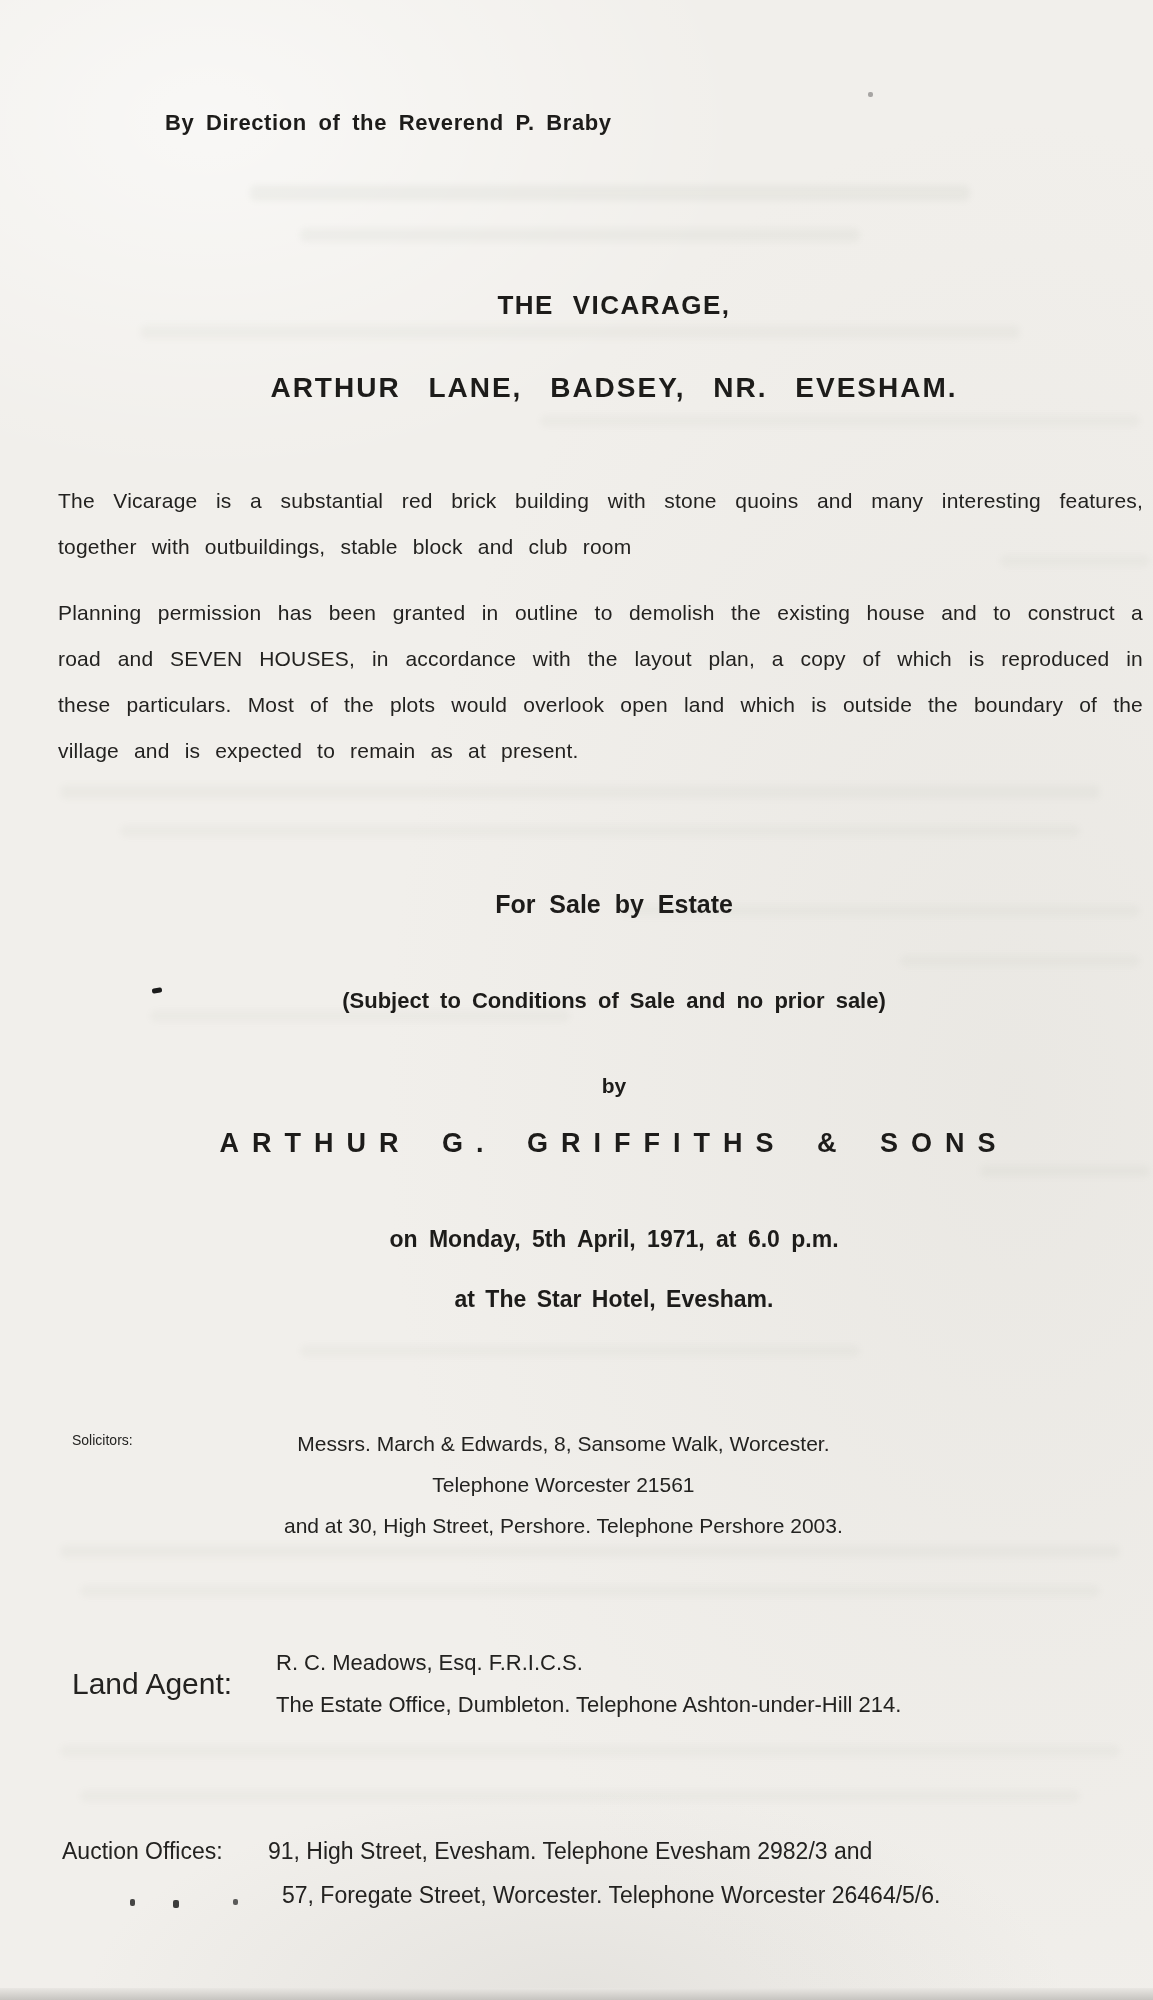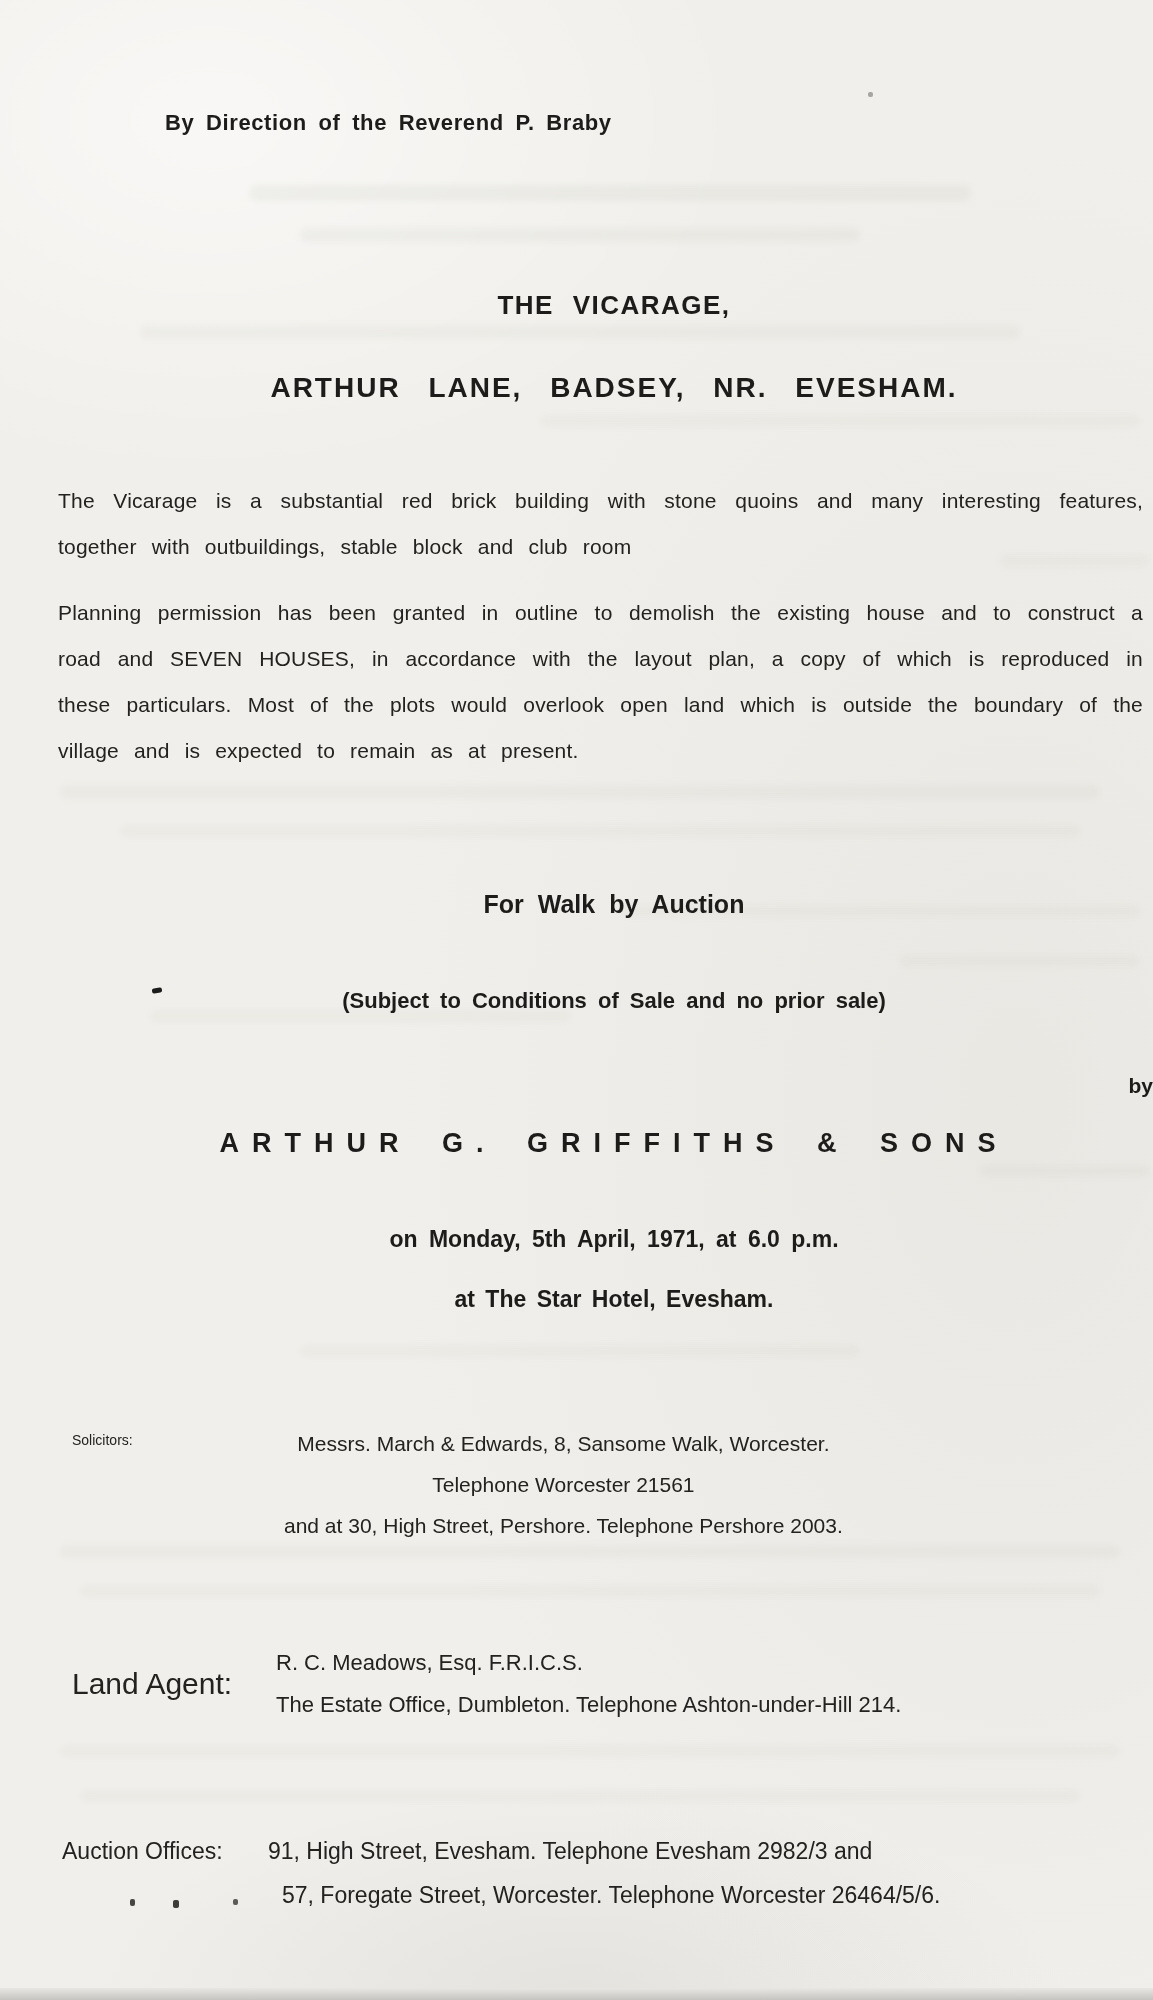--- a/index.html
+++ b/index.html
@@ -21,21 +21,21 @@
   .title1 { top:290px; font-size:26px; font-weight:bold; letter-spacing:1.5px; word-spacing:10px; }
   .title2 { top:372px; font-size:28px; font-weight:bold; letter-spacing:2px; word-spacing:18px; }
 
   .para { position:absolute; left:58px; width:1085px; margin:0; font-size:21px; line-height:46px;
           text-align:justify; word-spacing:9px; letter-spacing:.2px; color:#232220; }
   .p1 { top:478px; }
   .p2 { top:590px; }
 
   .sale-heading { top:890px; font-size:25px; font-weight:bold; word-spacing:7px; }
   .conditions   { top:988px; font-size:22px; font-weight:bold; word-spacing:5px; }
-  .by-label     { top:1074px; font-size:21px; font-weight:bold;text-align:right; }
+  .by-label     { top:1074px; font-size:21px; font-weight:bold; }
   .auctioneer   { top:1128px; font-size:27px; font-weight:bold; letter-spacing:13px; word-spacing:10px; }
   .date-line    { top:1226px; font-size:23px; font-weight:bold; word-spacing:5px; }
   .venue-line   { top:1286px; font-size:23px; font-weight:bold; word-spacing:4px; }
 
   .contact-label { position:absolute; color:#232220; }
   .contact-lines { position:absolute; color:#232220; }
   .contact-lines div { white-space:nowrap; }
   .sol-label  { left:72px;  top:1432px; font-size:14px; }
   .sol-lines  { left:284px; top:1432px; font-size:21px;text-align:center; }
   .sol-lines div { margin-bottom:17px; }
@@ -77,21 +77,21 @@
   </div>
 
   <div class="abs direction">By Direction of the Reverend P. Braby</div>
 
   <div class="centered title1">THE VICARAGE,</div>
   <div class="centered title2">ARTHUR LANE, BADSEY, NR. EVESHAM.</div>
 
   <p class="para p1">The Vicarage is a substantial red brick building with stone quoins and many interesting features, together with outbuildings, stable block and club room</p>
   <p class="para p2">Planning permission has been granted in outline to demolish the existing house and to construct a road and SEVEN HOUSES, in accordance with the layout plan, a copy of which is reproduced in these particulars. Most of the plots would overlook open land which is outside the boundary of the village and is expected to remain as at present.</p>
 
-  <div class="centered sale-heading">For Walk by Auction</div>
+  <div class="centered sale-heading">For Sale by Estate</div>
   <div class="centered conditions">(Subject to Conditions of Sale and no prior sale)</div>
   <div class="centered by-label">by</div>
   <div class="centered auctioneer">ARTHUR G. GRIFFITHS &amp; SONS</div>
   <div class="centered date-line">on Monday, 5th April, 1971, at 6.0 p.m.</div>
   <div class="centered venue-line">at The Star Hotel, Evesham.</div>
 
   <div>
     <div class="contact-label sol-label">Solicitors:</div>
     <div class="contact-lines sol-lines">
       <div>Messrs. March &amp; Edwards, 8, Sansome Walk, Worcester.</div>

